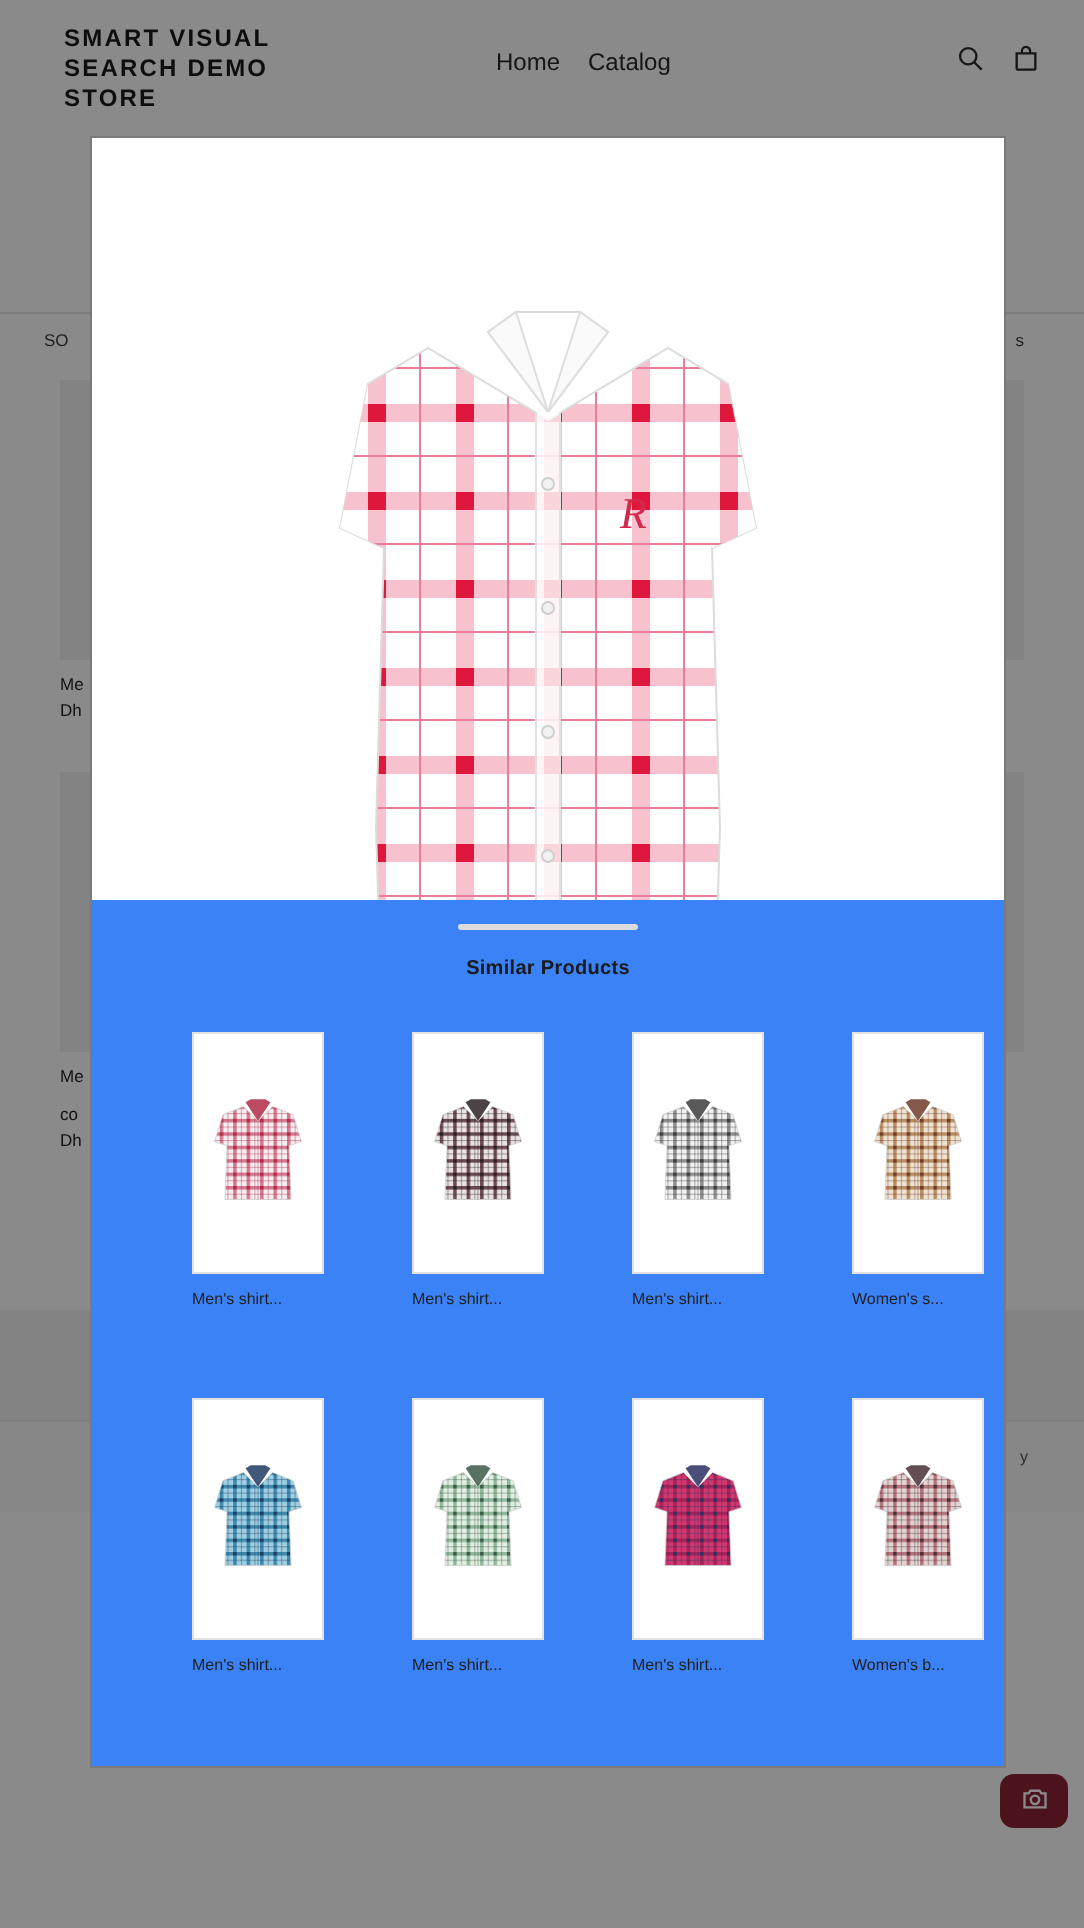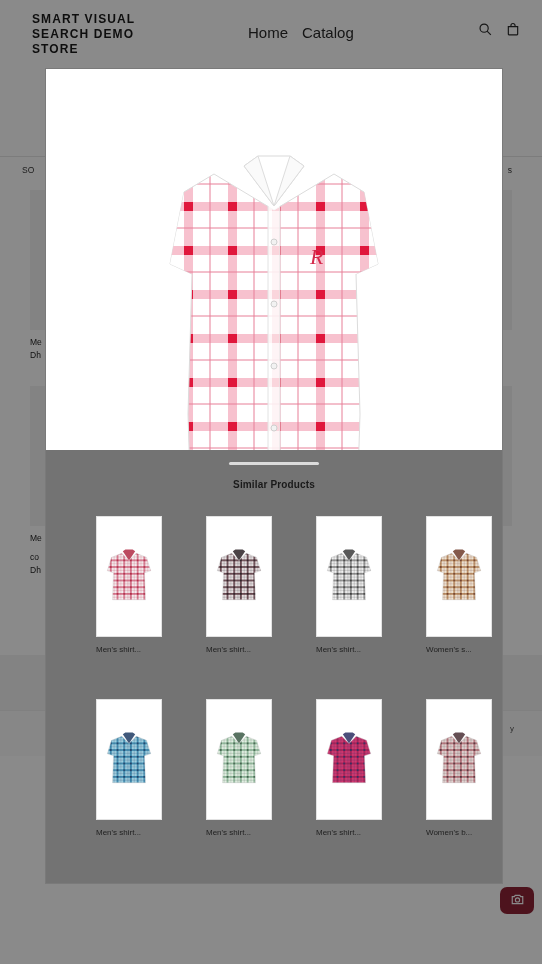--- a/index.html
+++ b/index.html
@@ -17,21 +17,21 @@
   .site-header {
     display:flex; align-items:flex-start;
     padding: 8px 22px 0 32px;
     height: 62px;
   }
   .brand {
     font-size: 12px; font-weight: 700; letter-spacing: 1.1px;
     line-height: 15px; color:#1b1b1b; width: 150px; padding-top: 4px;
   }
   .nav { display:flex; gap:14px; margin-left: 66px; padding-top:16px; }
-  .nav a { font-size: 15px; color:#2a2a2a; text-decoration:none; }
+  .nav a { font-size: 12px; color:#2a2a2a; text-decoration:none; }
   .nav a.active { }
   .header-icons { margin-left:auto; display:flex; gap:14px; padding-top:14px; }
   .ico { width:14px; height:14px; display:block; }
   .ico svg { width:100%; height:100%; display:block; }
 
   .divider-row {
     position:absolute; left:0; right:0; top:156px; height:1px; background:#e6e6e6;
   }
   .sort-label {
     position:absolute; left:22px; top:165px; font-size:8.5px; color:#3a3a3a;
@@ -86,21 +86,21 @@
     height: 381px; width:100%;
     background:#ffffff;
     display:flex; align-items:flex-start; justify-content:center;
     overflow:hidden; position:relative;
   }
   .hero-shirt {
     width: 268px; height: 470px; margin-top: 45px;
   }
 
   .modal-sheet {
-    flex:1; background:#737373; position:relative;
+    flex:1; background:#3b82f6; position:relative;
     padding-top: 8px;
   }
   .drag-handle {
     width:90px; height:3px; border-radius:2px; background:#dcdcdc;
     margin: 4px auto 0;
   }
   .sheet-title {
     text-align:center; font-size:10px; font-weight:700; color:#1a1a1a;
     margin-top: 14px; letter-spacing:0.15px;
   }

